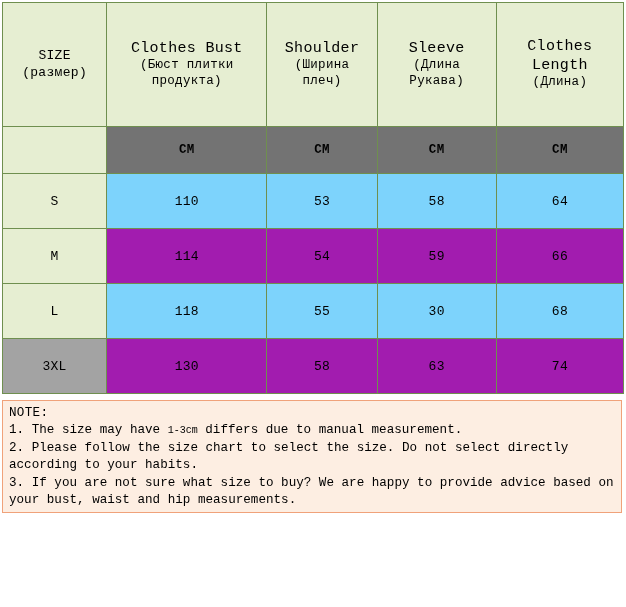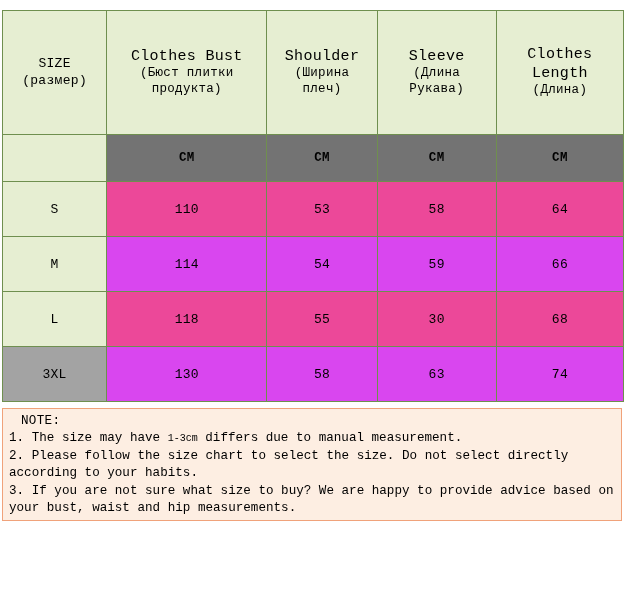--- a/index.html
+++ b/index.html
@@ -17,21 +17,21 @@
   .sheet {
     width: 626px;
     height: 607px;
     position: relative;
     box-sizing: border-box;
   }
   table.size-table {
     border-collapse: collapse;
     table-layout: fixed;
     width: 622px;
-    margin: 10px 0 0 2px;
+    margin: 2px 0 0 2px;
   }
   table.size-table td {
     border: 1px solid #6f8f4f;
     text-align: center;
     vertical-align: middle;
     font-size: 13px;
     letter-spacing: 0.3px;
   }
   
   col.c0 { width: 104px; }
@@ -68,24 +68,24 @@
     background: #e6eed2;
   }
 
   tr.data-row td {
     height: 52px;
   }
   tr.data-row td.size-cell {
     background: #e6eed2;
   }
   tr.data-row.alt td.value-cell {
-    background: #ec4899;
+    background: #7dd3fc;
   }
   tr.data-row.plain td.value-cell {
-    background: #d946ef;
+    background: #a21caf;
   }
   tr.data-row td.value-cell {
     font-size: 13px;
   }
   tr.data-row td.size-cell {
     font-size: 13px;
   }
   tr.data-row.last td.size-cell {
     background: #a3a3a3;
   }
@@ -96,21 +96,20 @@
     box-sizing: border-box;
     border: 1px solid #f0a27a;
     background: #fdeee2;
     padding: 4px 6px 3px 6px;
     font-size: 12.6px;
     line-height: 1.38;
   }
   .note-title {
     font-size: 12.6px;
     letter-spacing: 0.3px;
-    margin-left: 12px;
   }
   .note-line {
     white-space: pre-wrap;
   }
   .note-line .big {
     font-size: 10px;
   }
 </style>
 </head>
 <body>

